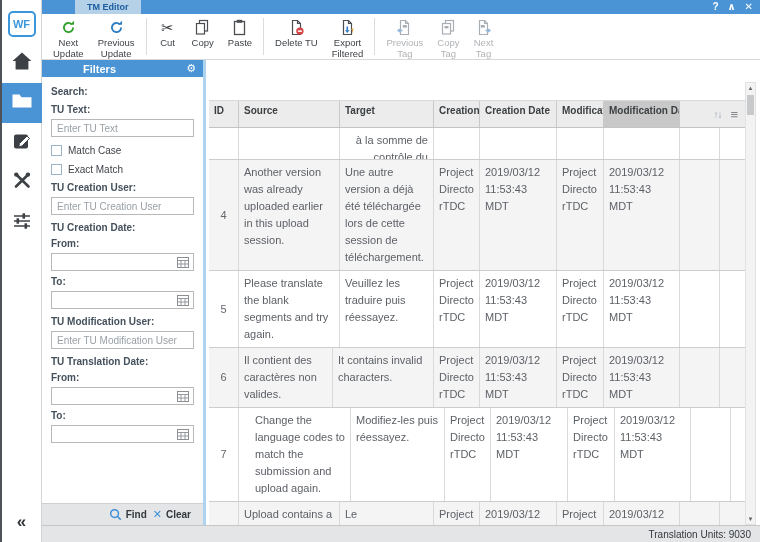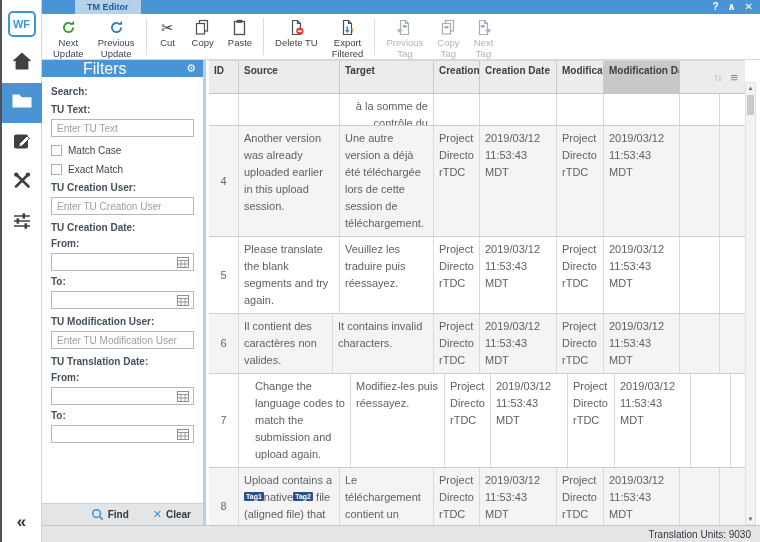--- a/index.html
+++ b/index.html
@@ -36,45 +36,45 @@
   .tbtn .tlbl{font-size:9.5px;color:#3f4348;text-align:center;line-height:1.15;margin-top:1px;}
   .tbtn.disabled{cursor:default;}
   .tbtn.disabled .tlbl{color:#b0b3b6;}
   .tsep{width:1px;background:#dcdcdc;align-self:stretch;margin:1px 4px 4px 4px;}
   .txticon{font-size:15px;line-height:1;}
 
   
   .filters{position:absolute;left:42px;top:60px;width:164px;height:465px;background:#fff;
     border-right:3px solid #aed3ee;display:flex;flex-direction:column;}
   .f-head{height:17px;background:#4a94d6;color:#fff;display:flex;align-items:center;padding:0 7px;flex:none;}
-  .f-title{font-size:16px;font-weight:normal;padding-left:34px;}
+  .f-title{font-size:11px;font-weight:bold;padding-left:34px;}
   .f-gear{margin-left:auto;font-size:11px;cursor:pointer;line-height:1;}
   .f-body{flex:1;overflow:hidden;padding:7px 9px 0 9px;}
   .f-label{font-size:10px;font-weight:bold;color:#44505c;margin:7px 0 4px 0;}
   .f-label.tight{margin-top:5px;}
   .f-select{height:20px;border:1px solid #b8b8b8;background:#fff;display:flex;align-items:center;
     padding:0 5px;font-size:10px;color:#3f4348;cursor:pointer;}
   .f-select .caret{margin-left:auto;color:#8a8a8a;font-size:9px;}
   .f-input{width:100%;height:18px;border:1px solid #b8b8b8;background:#fff;font-size:10px;color:#3f4348;
     padding:0 5px;font-family:"Liberation Sans","DejaVu Sans",sans-serif;outline:none;display:block;}
   .f-input::placeholder{color:#9aa0a6;opacity:1;}
   .f-check{display:flex;align-items:center;gap:6px;margin:8px 0 0 0;cursor:pointer;}
   .cb{width:11px;height:11px;border:1px solid #9cb3c6;background:#fff;flex:none;}
   .f-check span.cb-lbl{font-size:10px;color:#3f4348;}
   .f-date{height:18px;border:1px solid #b8b8b8;background:#fff;display:flex;align-items:center;
     padding:0 4px;cursor:text;}
   .f-date svg{margin-left:auto;cursor:pointer;}
   .f-foot{height:22px;background:#e4e5e7;border-top:1px solid #cfcfcf;display:flex;align-items:center;
-    justify-content:flex-end;gap:24px;padding:0 12px;flex:none;}
+    justify-content:flex-end;gap:6px;padding:0 12px;flex:none;}
   .f-btn{display:flex;align-items:center;gap:4px;font-size:10px;font-weight:bold;color:#33383d;cursor:pointer;}
   .f-btn .xicon{color:#3b8fd8;font-size:11px;font-weight:bold;}
 
   
   .tablewrap{position:absolute;left:209px;top:60px;right:15px;bottom:17px;overflow:hidden;background:#fff;}
-  .thead{display:flex;height:34px;background:#ececec;border-bottom:1px solid #c4c4c4;border-top:1px solid #d9d9d9;}
+  .thead{display:flex;height:28px;background:#ececec;border-bottom:1px solid #c4c4c4;border-top:1px solid #d9d9d9;margin-top:40px;}
   .th{padding:4px 4px 0 5px;font-size:10px;font-weight:bold;color:#3c4043;border-right:1px solid #c9c9c9;
     flex:none;overflow:hidden;white-space:nowrap;cursor:pointer;}
   .th.sel{background:#c8c8c8;}
   .th-fill{flex:1;display:flex;align-items:center;justify-content:flex-end;gap:9px;padding-right:7px;}
   .sorticon{font-size:10px;font-weight:bold;color:#93a3b8;letter-spacing:-1px;cursor:pointer;}
   .menuicon{font-size:13px;color:#84878b;cursor:pointer;line-height:1;}
   .tbody{overflow:hidden;}
   .tr{display:flex;border-bottom:1px solid #cdcdcd;background:#fff;}
   .tr.alt{background:#f4f4f5;}
   .td{padding:4px 5px;font-size:11px;line-height:17px;color:#5d6166;border-right:1px solid #d9d9d9;

